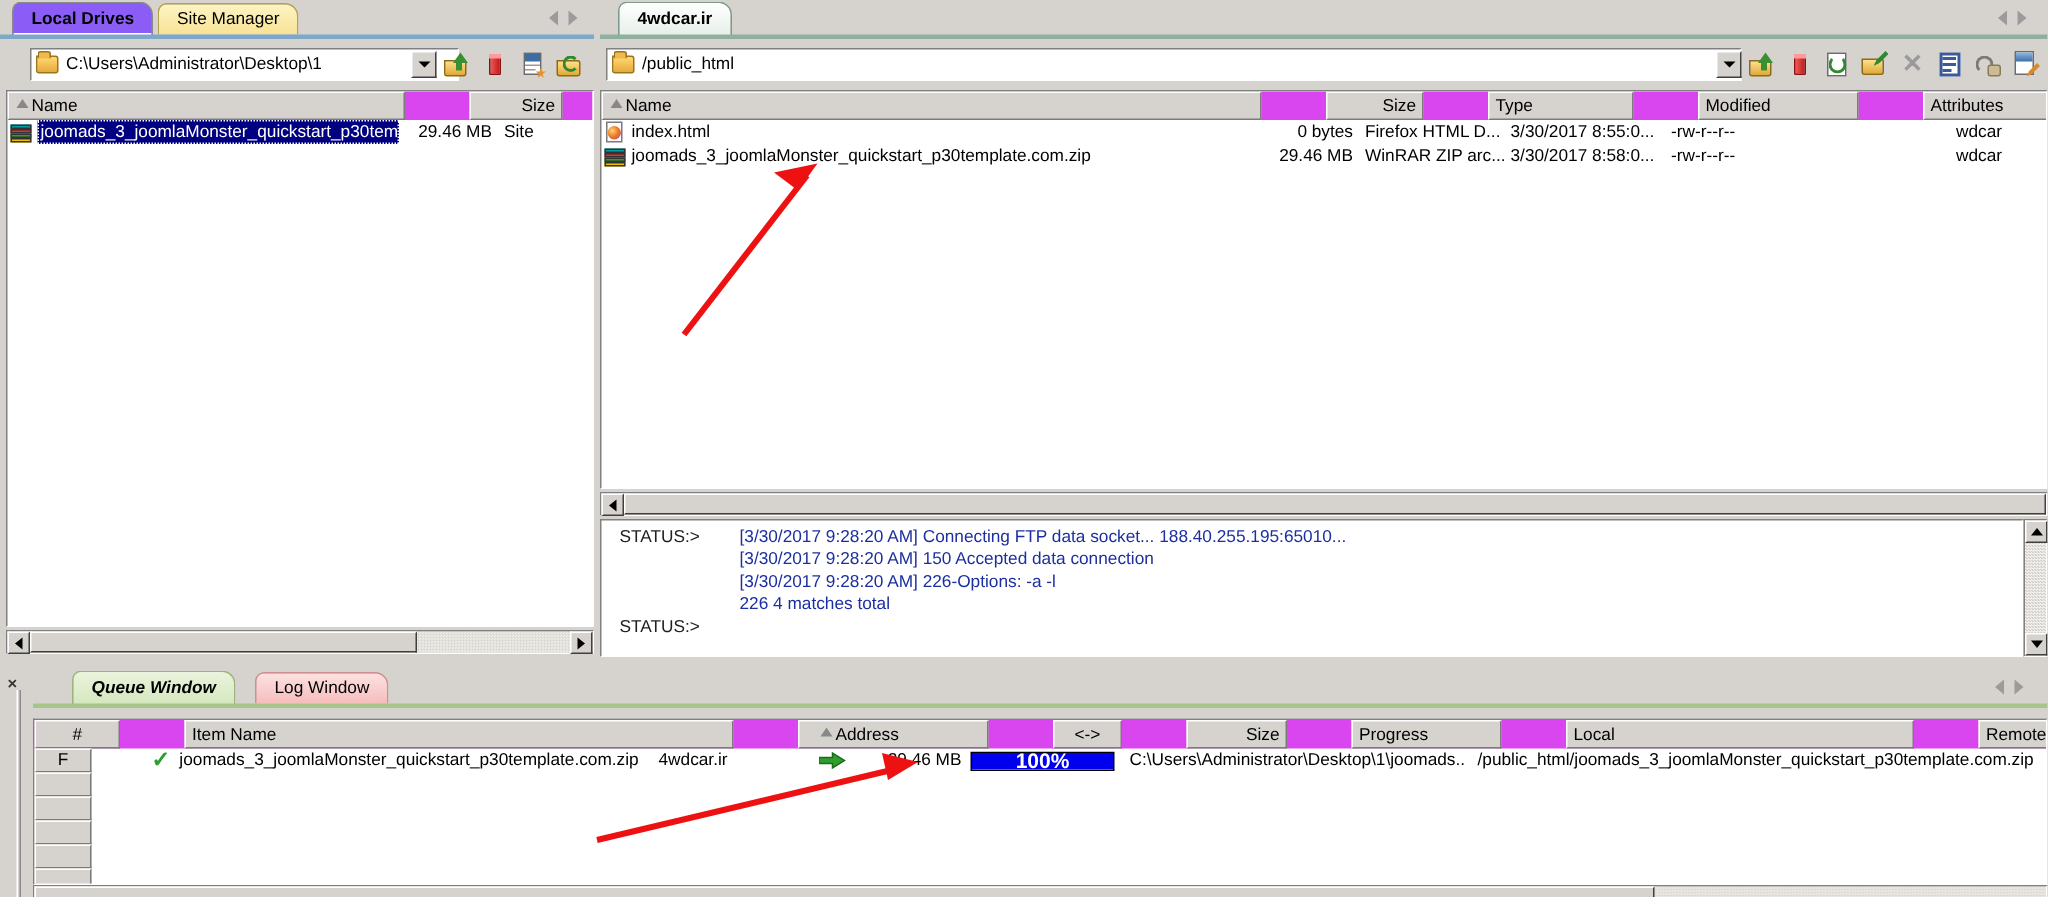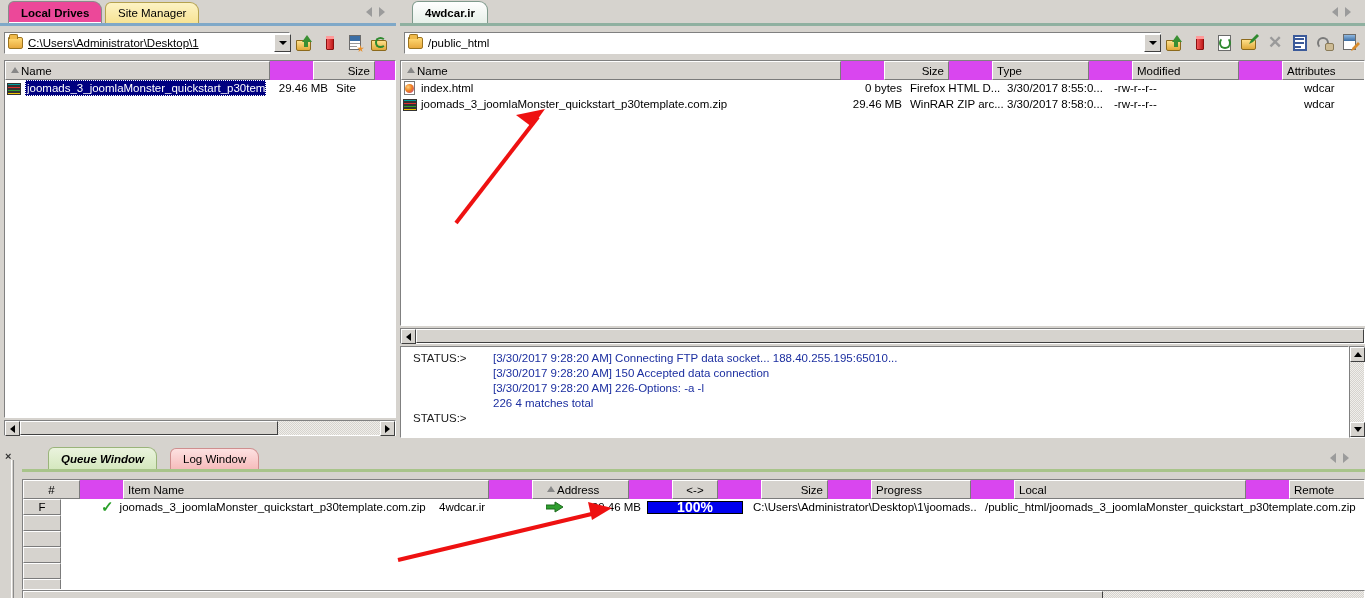--- a/index.html
+++ b/index.html
@@ -20,21 +20,21 @@
   }
   .tab {
     position: absolute; top: 2px; height: 21px;
     padding: 0 12px; line-height: 21px;
     font-size: 11.5px; white-space: nowrap;
     border-radius: 6px 9px 0 0;
     border: 1px solid #9a9a9a; border-bottom: none;
     cursor: pointer;
   }
   .tab.active { font-weight: bold; top: 1px; height: 23px; line-height: 22px; }
-  .tab-local { left: 8px; background: #ec4899; border-color: #8a8a8a;
+  .tab-local { left: 8px; background: #8b5cf6; border-color: #8a8a8a;
                box-shadow: inset 0 -3px 0 -1px #ffffff; }
   .tab-site  { background: linear-gradient(#fdf3c4,#f7e394); border-color: #b5a24e; }
   .tab-remote{ left: 12px; background: linear-gradient(#ffffff,#e6efe8); border-color: #7f9a8c; }
   .tab-queue { left: 26px; background: linear-gradient(#eaf3dd,#d4e7bd); border-color: #9ab47a; font-style: italic; }
   .tab-log   { background: linear-gradient(#fde1e1,#f6bcbc); border-color: #cf8f8f; }
 
   .tab-underline { position: absolute; height: 3px; }
   .tab-arrows {
     position: absolute; top: 5px; width: 34px; height: 14px;
     display: flex; gap: 7px; align-items: center; justify-content: center;
@@ -208,21 +208,21 @@
     <div class="tab tab-local active">Local Drives</div>
     <div class="tab tab-site" style="left:105px;">Site Manager</div>
     <div class="tab-underline" style="left:0; top:23px; width:396px; background:#7fa8c8;"></div>
     <div class="tab-arrows" style="left:358px;">
       <div class="tri-l"></div>
       <div class="tri-r"></div>
     </div>
   </div>
 
   <div class="addrbar" style="left:0; top:32px; width:396px;">
-    <div class="addrbox" style="left:4px; width:286px;text-decoration:underline;">
+    <div class="addrbox" style="left:20px; width:286px;">
       <span class="folder"></span>
       <span class="addrtext">C:\Users\Administrator\Desktop\1</span>
     </div>
     <div class="dropbtn" style="left:274px;"></div>
 
     <div class="tbicon tb-up" style="position:absolute;left:296px;top:2px;">
       <span class="f"></span>
         <span class="arw"></span>
         <span class="stem"></span>
     </div>
@@ -432,21 +432,21 @@
       <div class="tab-arrows" style="left:1300px;">
         <div class="tri-l"></div>
         <div class="tri-r"></div>
       </div>
     </div>
 
     <div class="listview" style="left:22px; top:33px; width:1343px; height:111px;">
       <div class="hdrrow" id="queue-headers">
           <div class="hcell" style="text-align: center; width: 57px;"><span>#</span></div>
           <div class="hcell" style="width: 366px;"><span>Item Name</span></div>
-          <div class="hcell" style="width: 97px; padding-left: 13px;"><span class="sortmark"></span><span>Address</span></div>
+          <div class="hcell" style="width: 127px; padding-left: 13px;"><span class="sortmark"></span><span>Address</span></div>
           <div class="hcell" style="text-align: center; width: 46px;"><span>&lt;-&gt;</span></div>
           <div class="hcell r" style="width: 67px;"><span>Size</span></div>
           <div class="hcell" style="width: 100px;"><span>Progress</span></div>
           <div class="hcell" style="width: 232px;"><span>Local</span></div>
           <div class="hcell" style="width: 409px;"><span>Remote</span></div>
         </div>
       <div class="rows" id="queue-rows">
           <div class="row">
             <div class="qrowno">F</div>
             <div class="cell" style="width: 366px; display: flex; align-items: center; gap: 6px; padding-left: 40px;">

